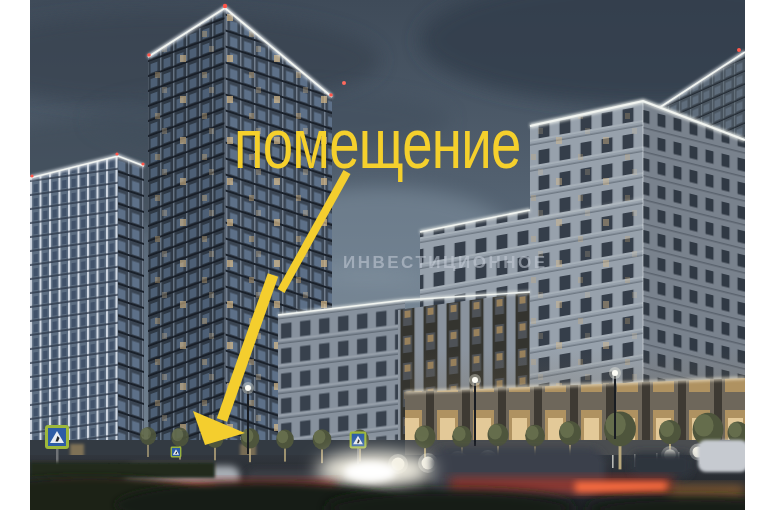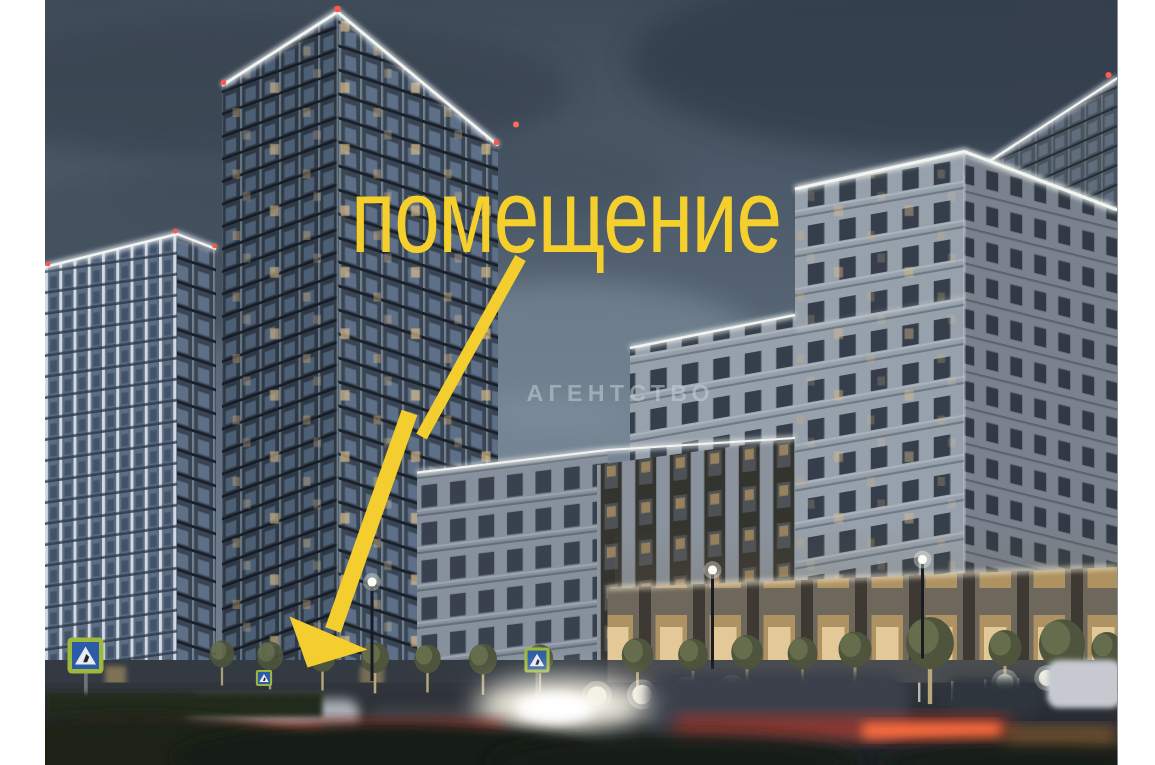--- a/index.html
+++ b/index.html
@@ -295,18 +295,18 @@
       </g>
 
       <g fill="#F4CE2E" stroke="#F4CE2E">
         <line x1="317" y1="172" x2="251" y2="291" stroke-width="8"></line>
         <line x1="243" y1="275" x2="192" y2="420" stroke-width="11"></line>
         <polygon points="175,445 163,411 215,433" stroke="none"></polygon>
       </g>
     </svg>
 
     <div class="watermark">
-      <div class="wm2">АГЕНТСТВО</div>
+      <div>ИНВЕСТИЦИОННОЕ</div>
     </div>
 
     <div class="annotation-label">помещение</div>
   </div>
 </div>
 
 </body></html>

